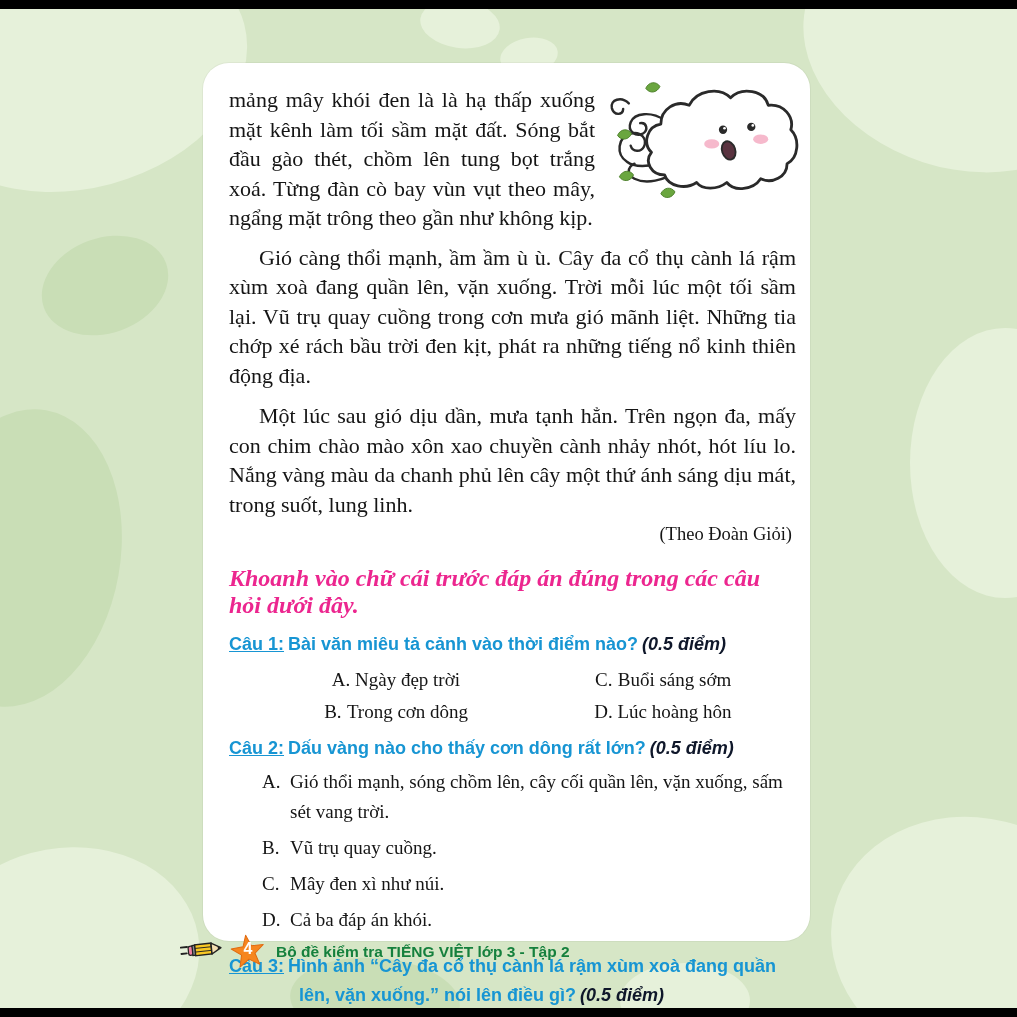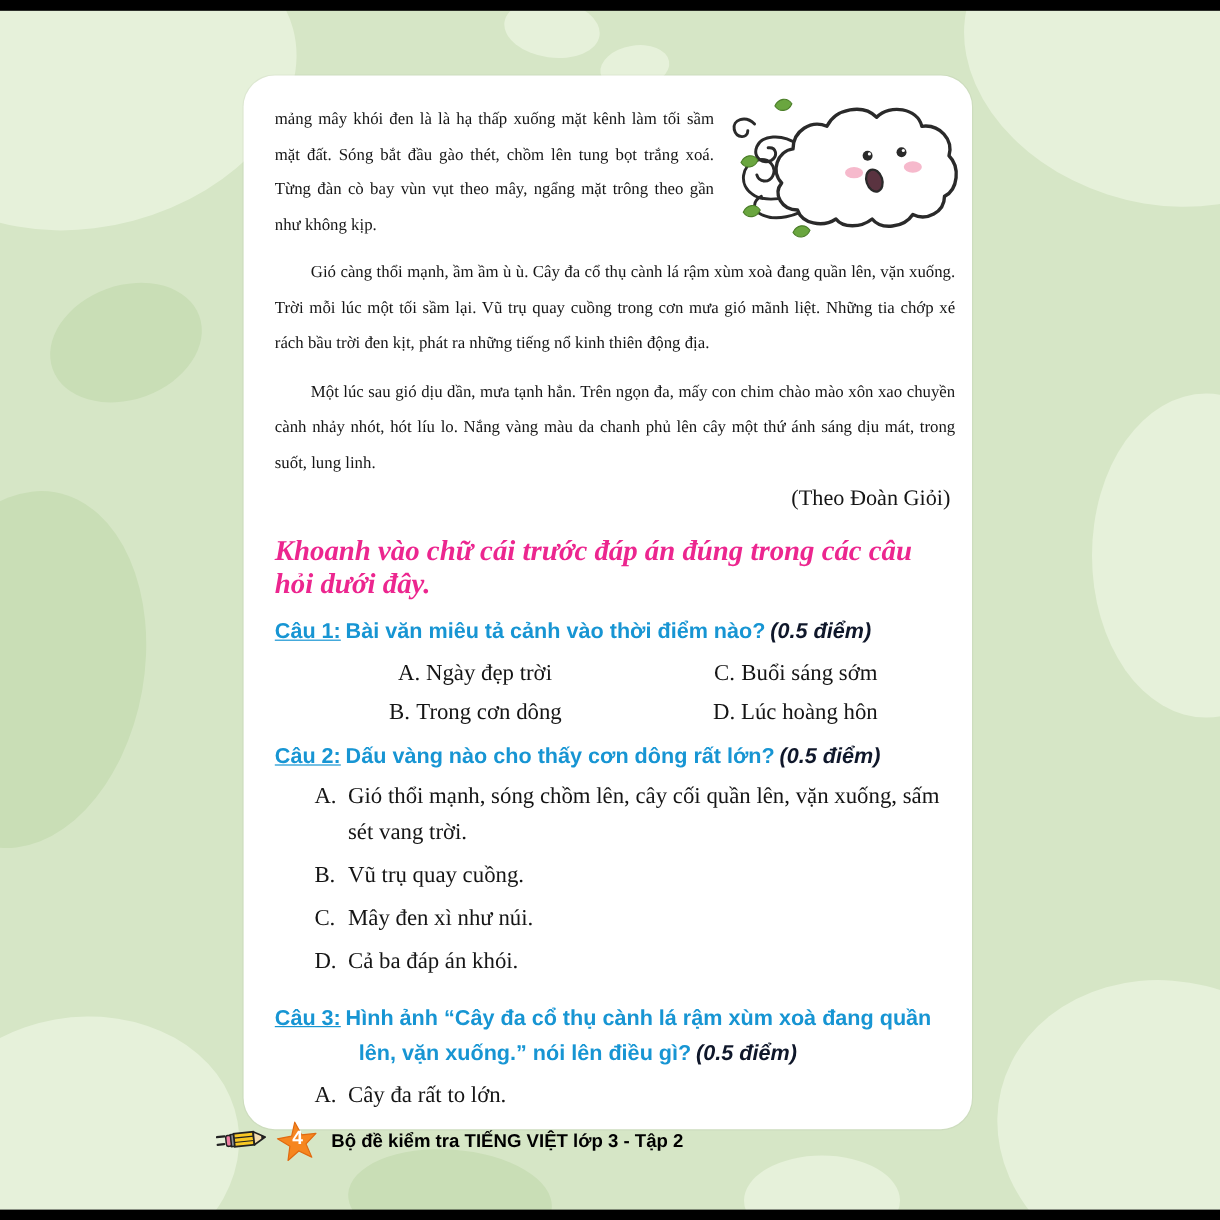--- a/index.html
+++ b/index.html
@@ -22,21 +22,21 @@
   .card {
     position:absolute; left:203px; top:63px; width:607px; height:878px;
     background:#ffffff; border-radius:26px; z-index:2;
     padding:22px 14px 0 26px;
     box-shadow:0 0 0 1px rgba(0,0,0,0.04);
     color:#151515;
   }
 
   .cloud { position:absolute; top:14px; right:4px; width:198px; height:152px; z-index:1; }
 
-  .para { font-size:14px; line-height:29.5px; text-align:justify; }
+  .para { font-size:22px; line-height:29.5px; text-align:justify; }
   .p1 { width:366px; }
   .indent { text-indent:30px; margin-top:10px; }
   .p3 { margin-top:11px; }
 
   .attribution { margin-top:2px; text-align:right; font-size:18.5px; line-height:26px; padding-right:4px; }
 
   .instruction {
     margin-top:18px; font-size:24px; line-height:27px;
     font-weight:bold; font-style:italic; color:#ec268f;
   }
@@ -67,21 +67,21 @@
     display:flex; align-items:center; gap:6px; height:32px;
   }
   .star-wrap { position:relative; width:36px; height:36px; }
   .star-num {
     position:absolute; left:0; top:6px; width:36px; text-align:center;
     font-family:"Liberation Sans","DejaVu Sans",sans-serif;
     font-weight:bold; font-size:16px; color:#ffffff;
   }
   .footer-text {
     font-family:"Liberation Sans","DejaVu Sans",sans-serif;
-    font-weight:bold; font-size:15.5px; color:#000000; margin-left:4px;
+    font-weight:bold; font-size:15.5px; color:#15803d; margin-left:4px;
   }
 </style>
 </head>
 <body>
 
 <div class="bar top"></div>
 <div class="bar bottom"></div>
 
 <div class="bg">
   <div class="blob b-light" style="left:-90px; top:-60px; width:340px; height:240px; transform:rotate(-15deg);"></div>

